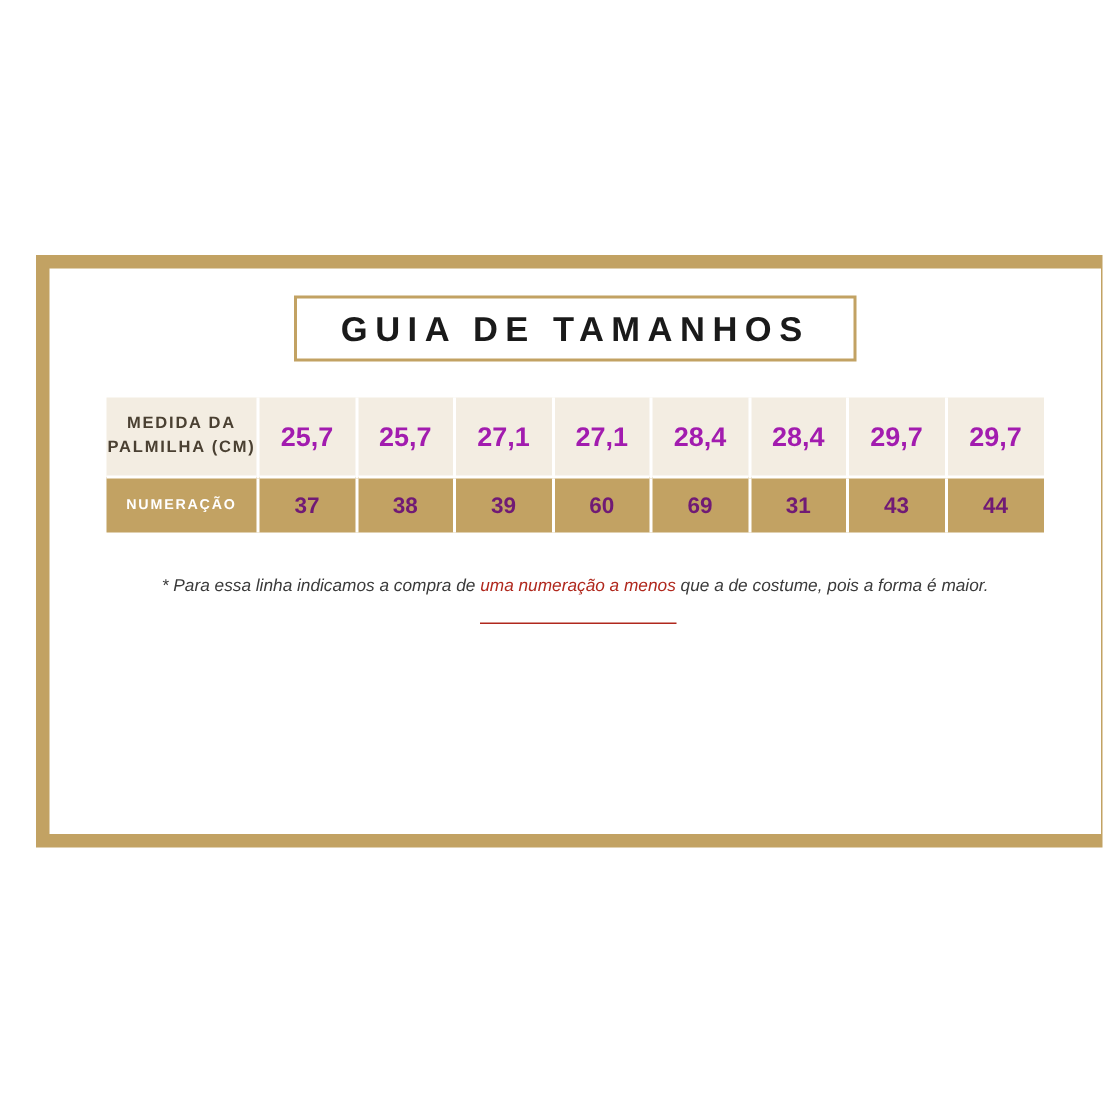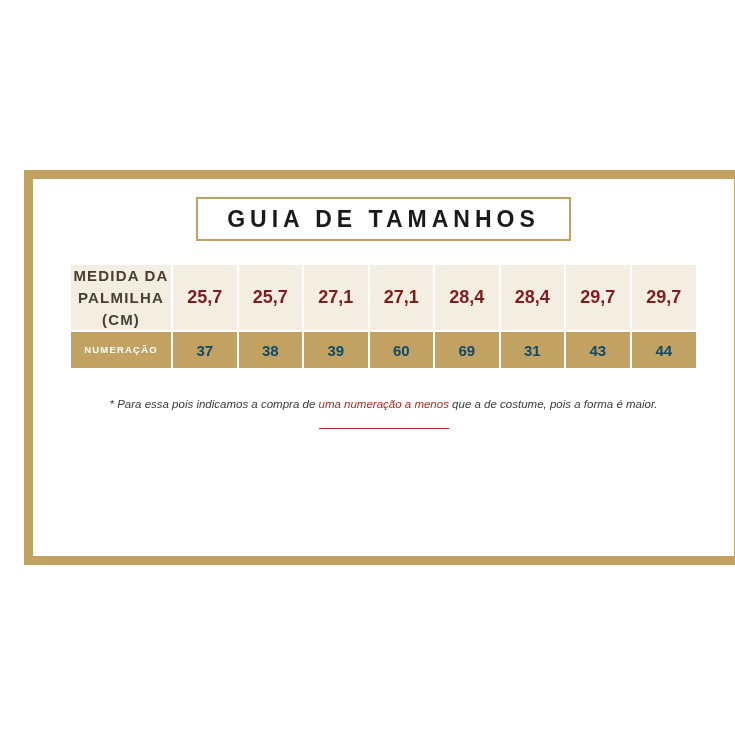--- a/index.html
+++ b/index.html
@@ -87,41 +87,41 @@
   .row-measure td {
     height: 52px;
     background: #f3ede2;
   }
   .row-number td {
     height: 36px;
     background: #c2a263;
   }
   .label-cell {
     width: 100px;
-    font-size: 15px;
+    font-size: 11px;
     font-weight: bold;
     letter-spacing: 1.2px;
     line-height: 1.45;
     color: #4a4032;
   }
   .row-number .label-cell {
     color: #ffffff;
     font-size: 9.5px;
     letter-spacing: 1.2px;
   }
   .val-cell {
     font-size: 18px;
     font-weight: bold;
-    color: #7f1d1d;
+    color: #a21caf;
     border-left: 2px solid #ffffff;
   }
   .num-cell {
     font-size: 15px;
     font-weight: bold;
-    color: #0c4a6e;
+    color: #701a75;
     border-left: 2px solid #ffffff;
   }
   .row-measure .label-cell { border-left: none; }
   .row-number .label-cell { border-left: none; }
   .row-number td { border-top: 2px solid #ffffff; }
 
   
   #notes {
     margin: 26px auto 0 auto;
     width: 660px;
@@ -177,19 +177,19 @@
             <td class="num-cell">60</td>
             <td class="num-cell">69</td>
             <td class="num-cell">31</td>
             <td class="num-cell">43</td>
             <td class="num-cell">44</td>
           </tr>
         </tbody>
       </table>
 
       <div id="notes">
-        <div class="note-line"><span>* Para essa pois indicamos a compra de </span><span class="note-accent">uma numeração a menos</span><span> que a de costume, pois a forma é maior.</span></div>
+        <div class="note-line"><span>* Para essa linha indicamos a compra de </span><span class="note-accent">uma numeração a menos</span><span> que a de costume, pois a forma é maior.</span></div>
       </div>
 
     </div>
   </div>
 
 </div>
 
 </body></html>

